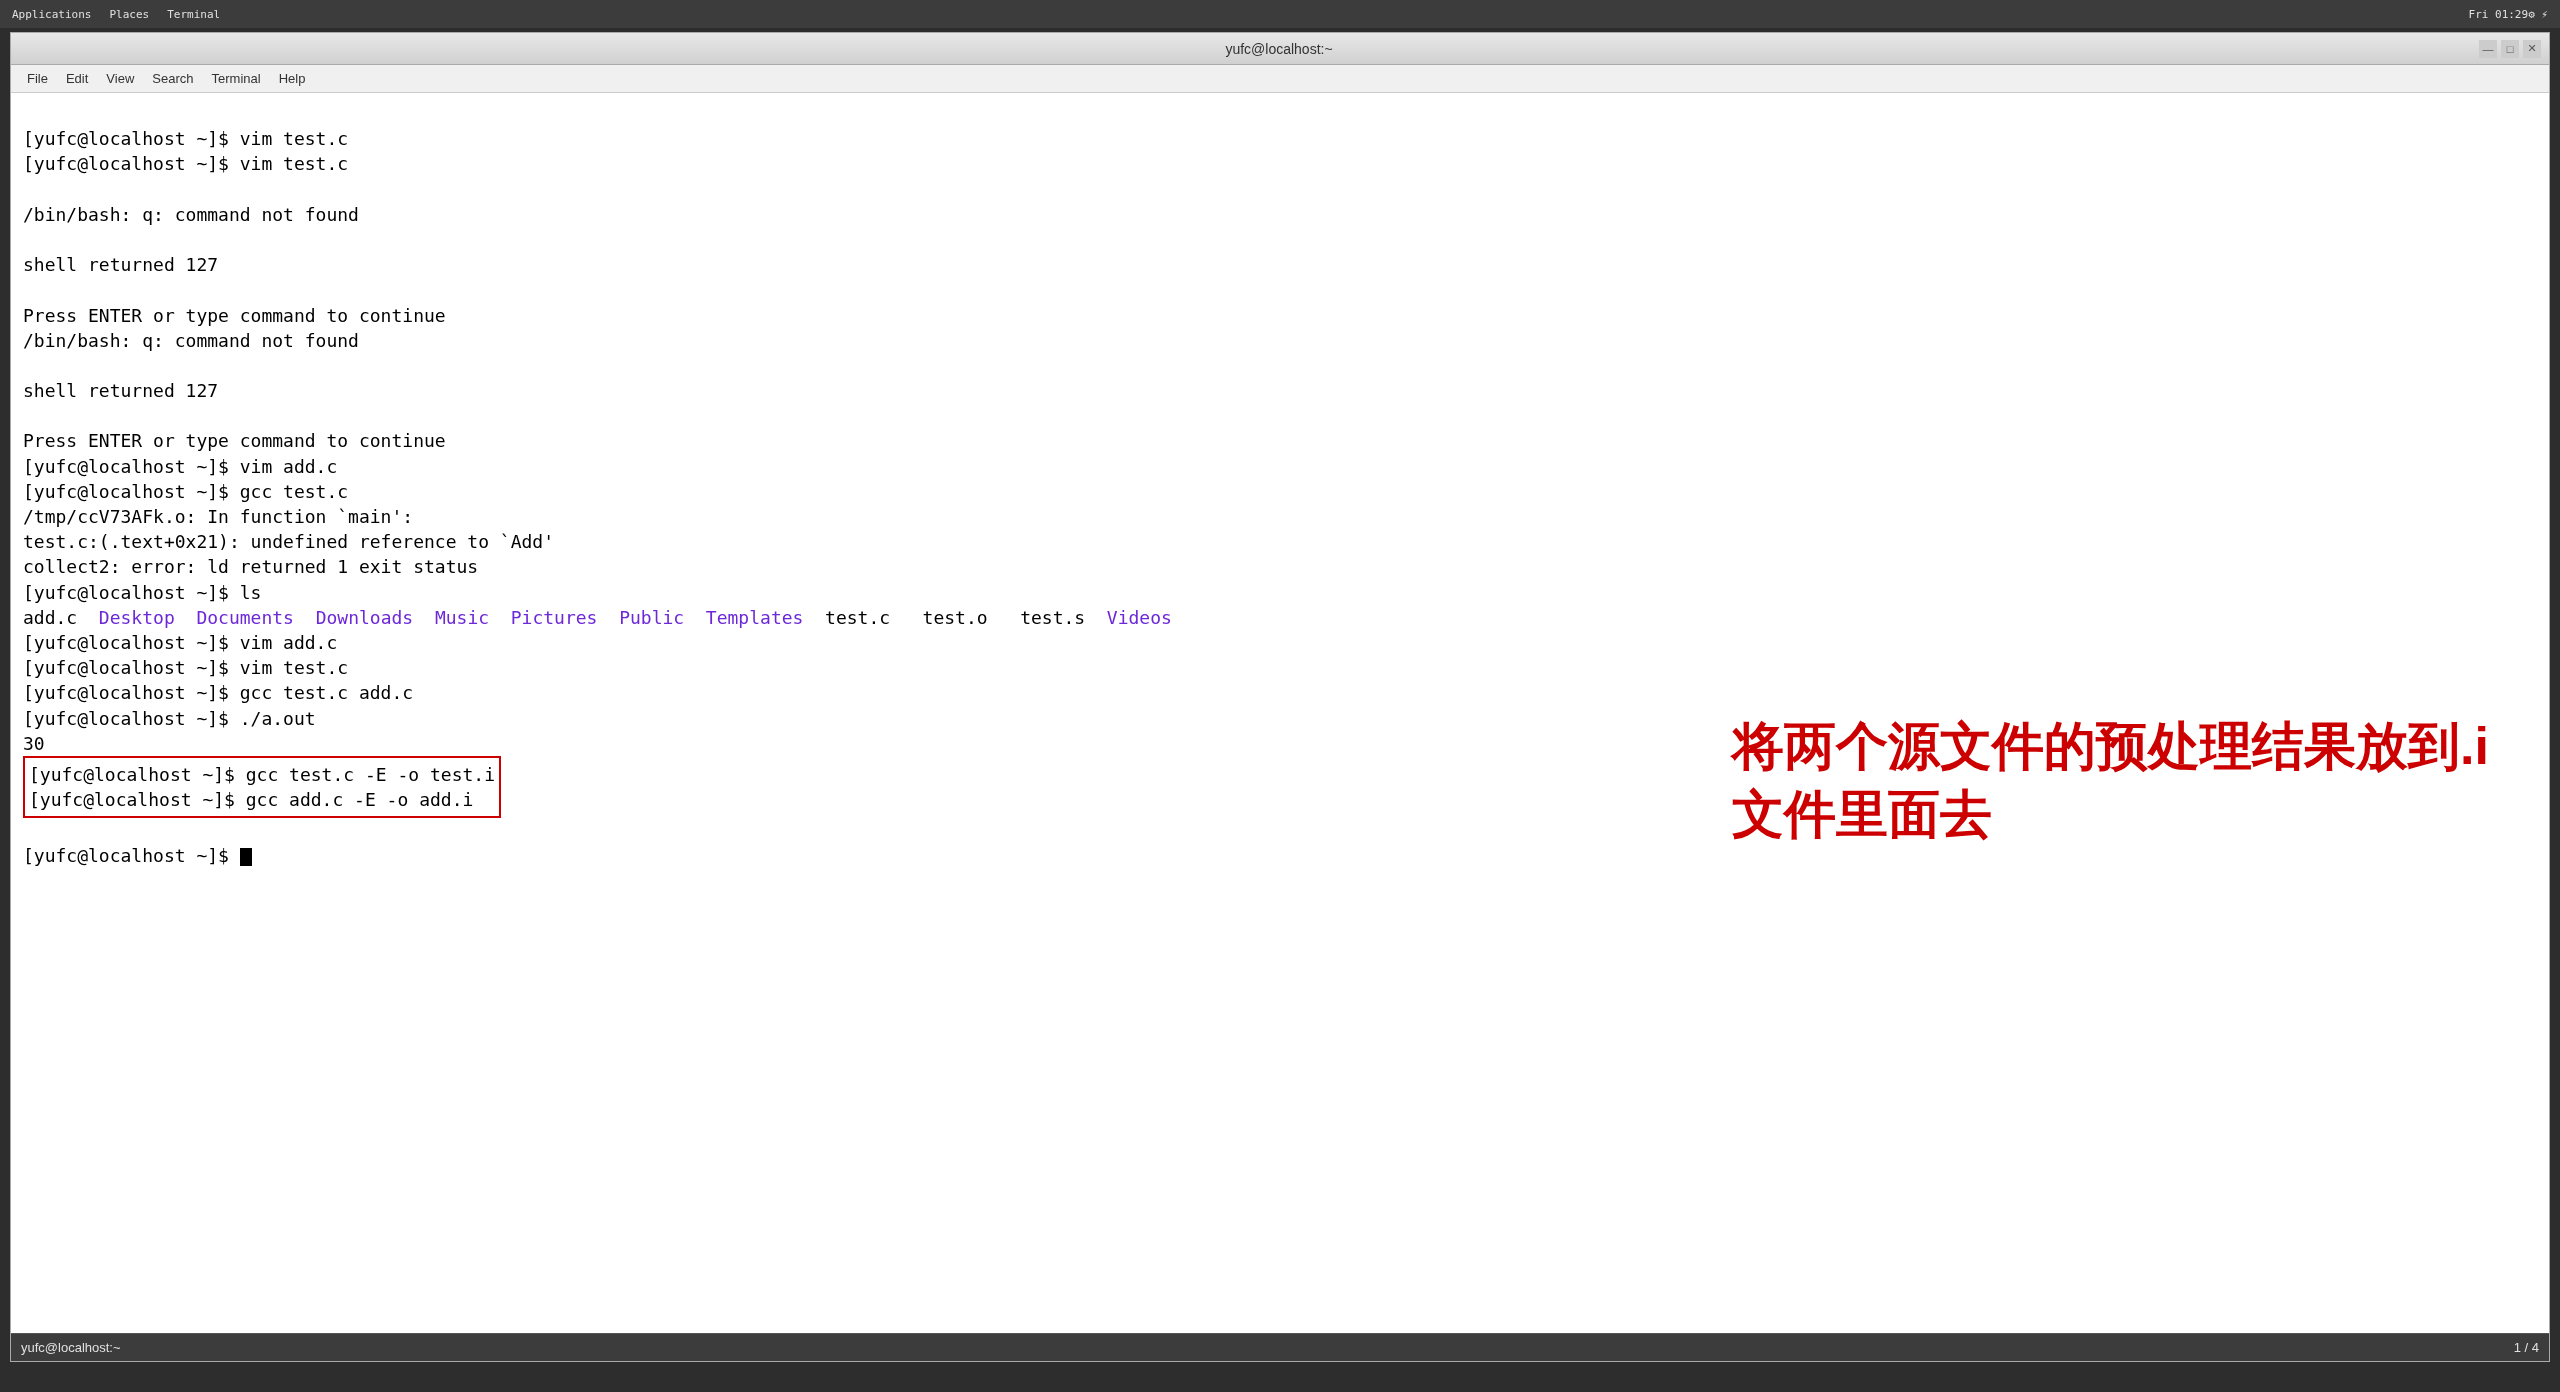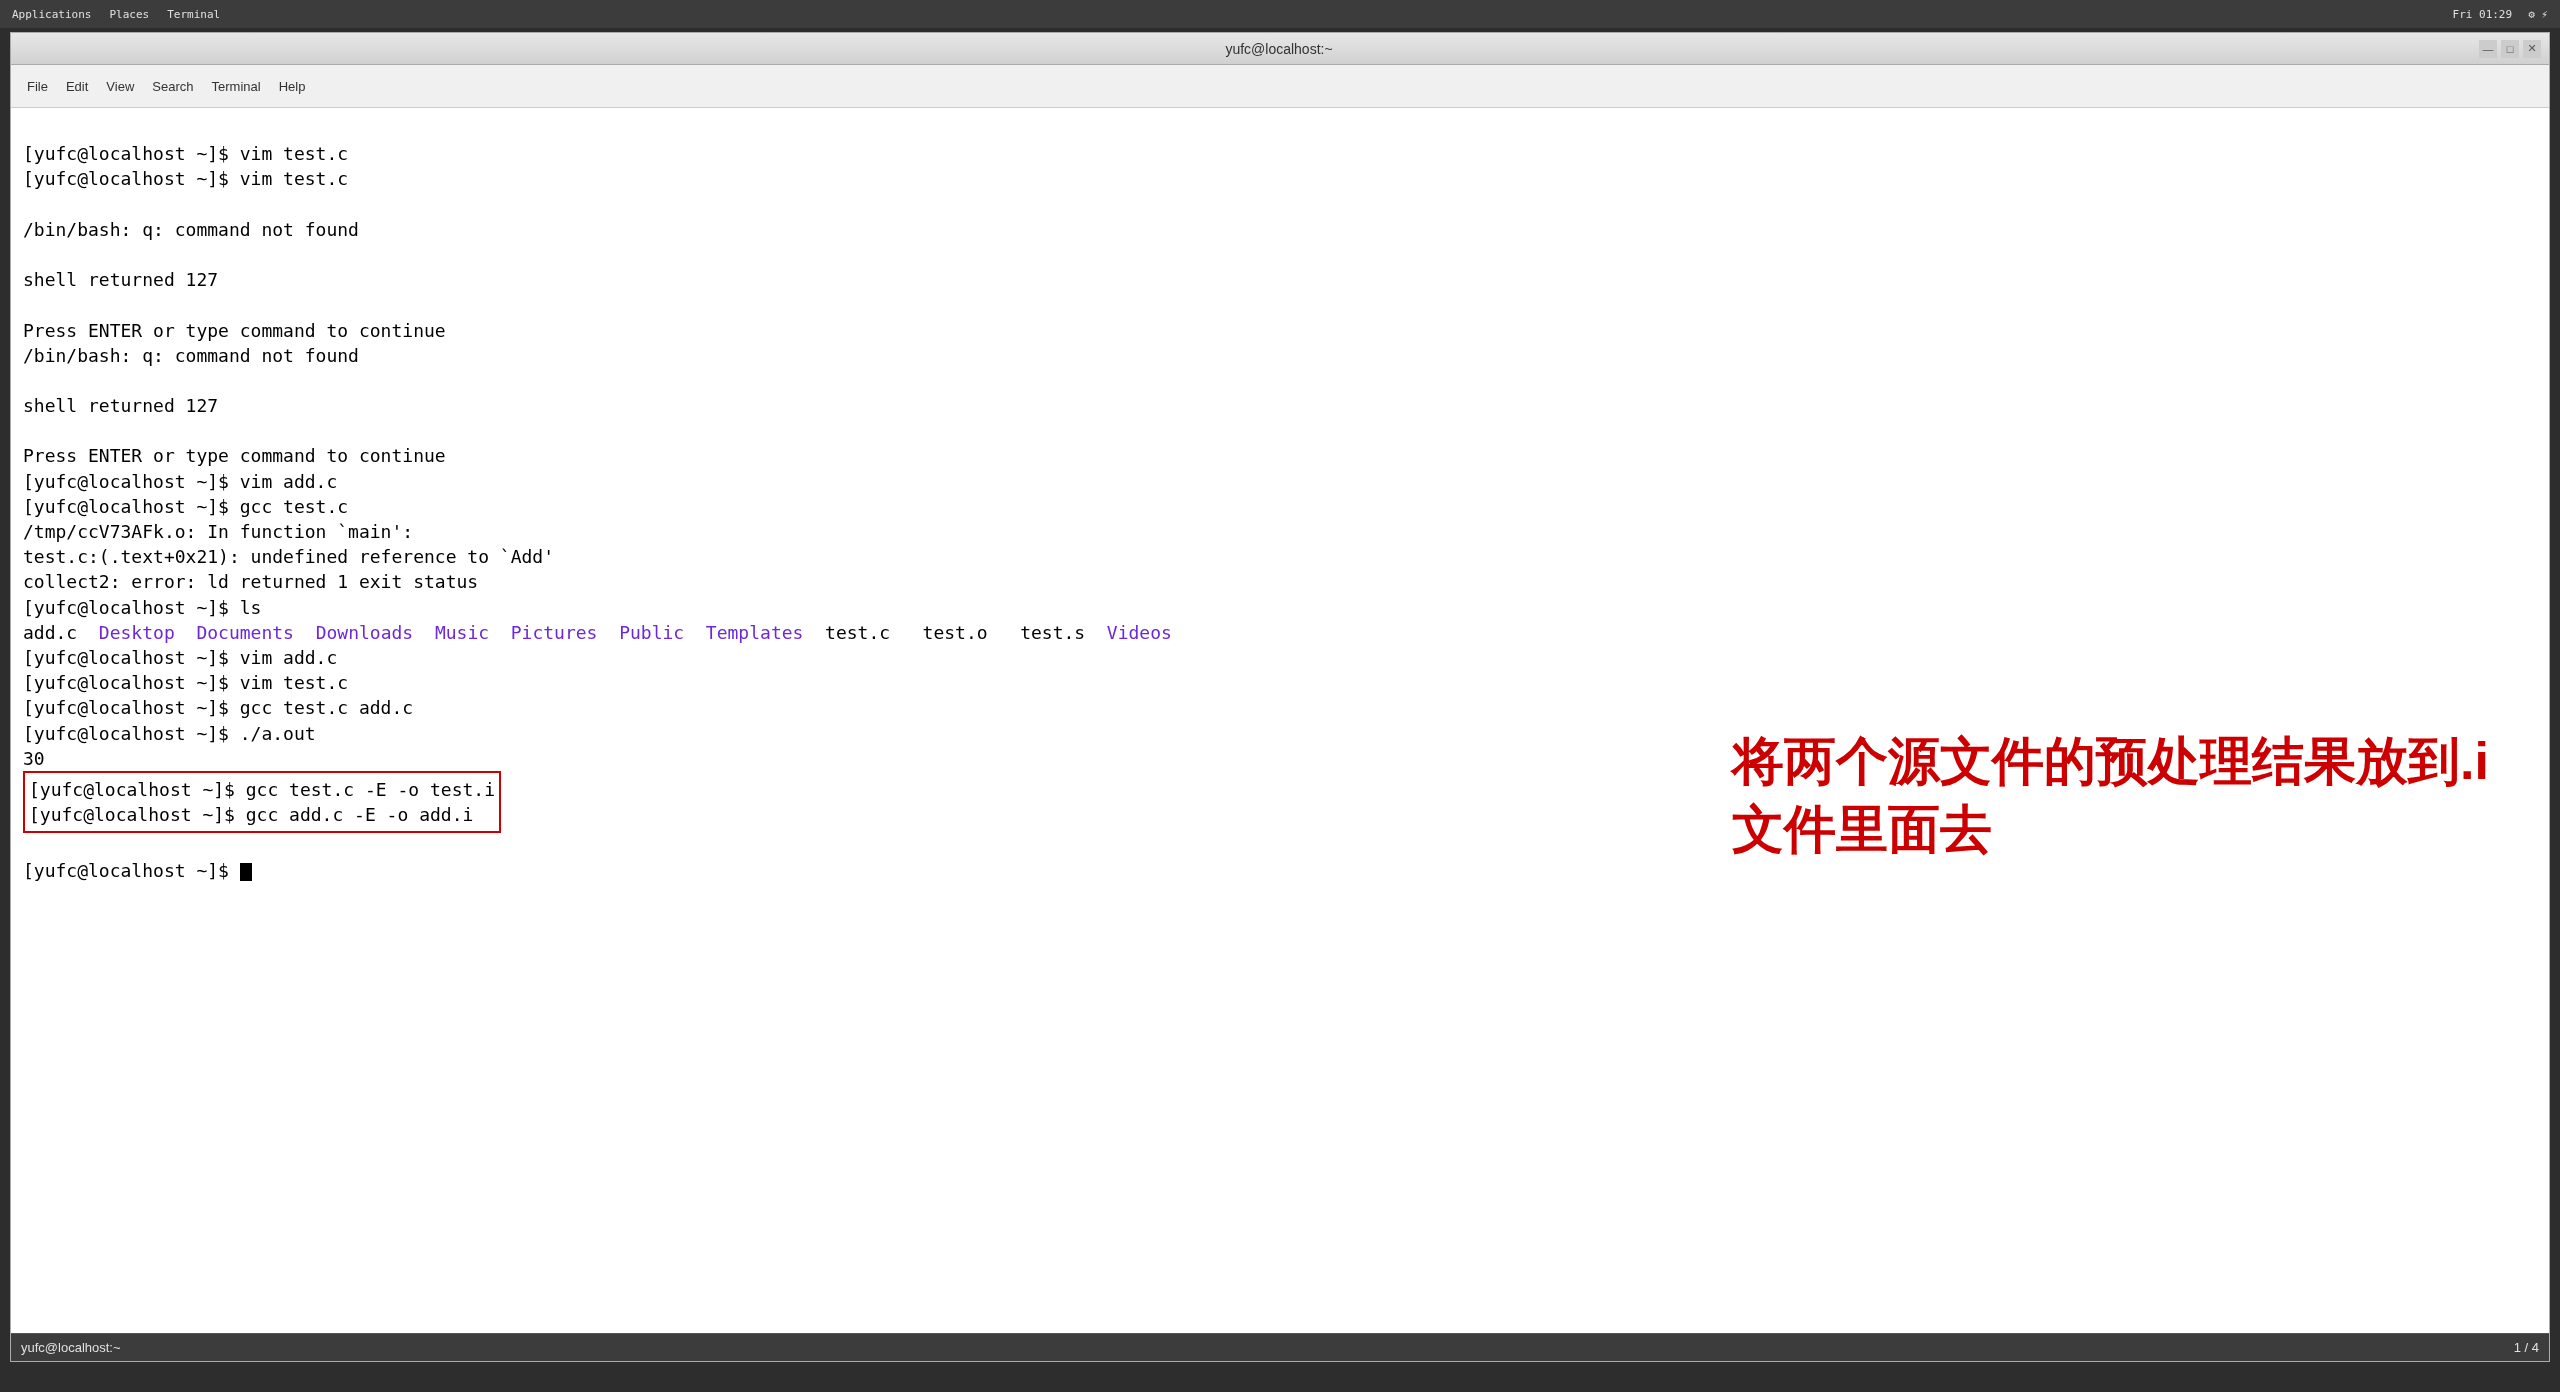--- a/index.html
+++ b/index.html
@@ -30,21 +30,21 @@
     }
 
     .system-bar-left {
       display: flex;
       gap: 18px;
     }
 
     .system-bar-right {
       display: flex;
       align-items: center;
-      gap: 16px;
+      gap: 0;
     }
 
     .system-bar-item {
       cursor: pointer;
     }
 
     
     .terminal-window {
       width: 2540px;
       height: 1330px;
@@ -87,21 +87,21 @@
       cursor: pointer;
       font-size: 11px;
       display: flex;
       align-items: center;
       justify-content: center;
       color: #555;
     }
 
     
     .menu-bar {
-      height: 43px;
+      height: 28px;
       background: #f0f0f0;
       border-bottom: 1px solid #ccc;
       display: flex;
       align-items: center;
       padding: 0 8px;
       gap: 2px;
     }
 
     .menu-item {
       padding: 2px 8px;

